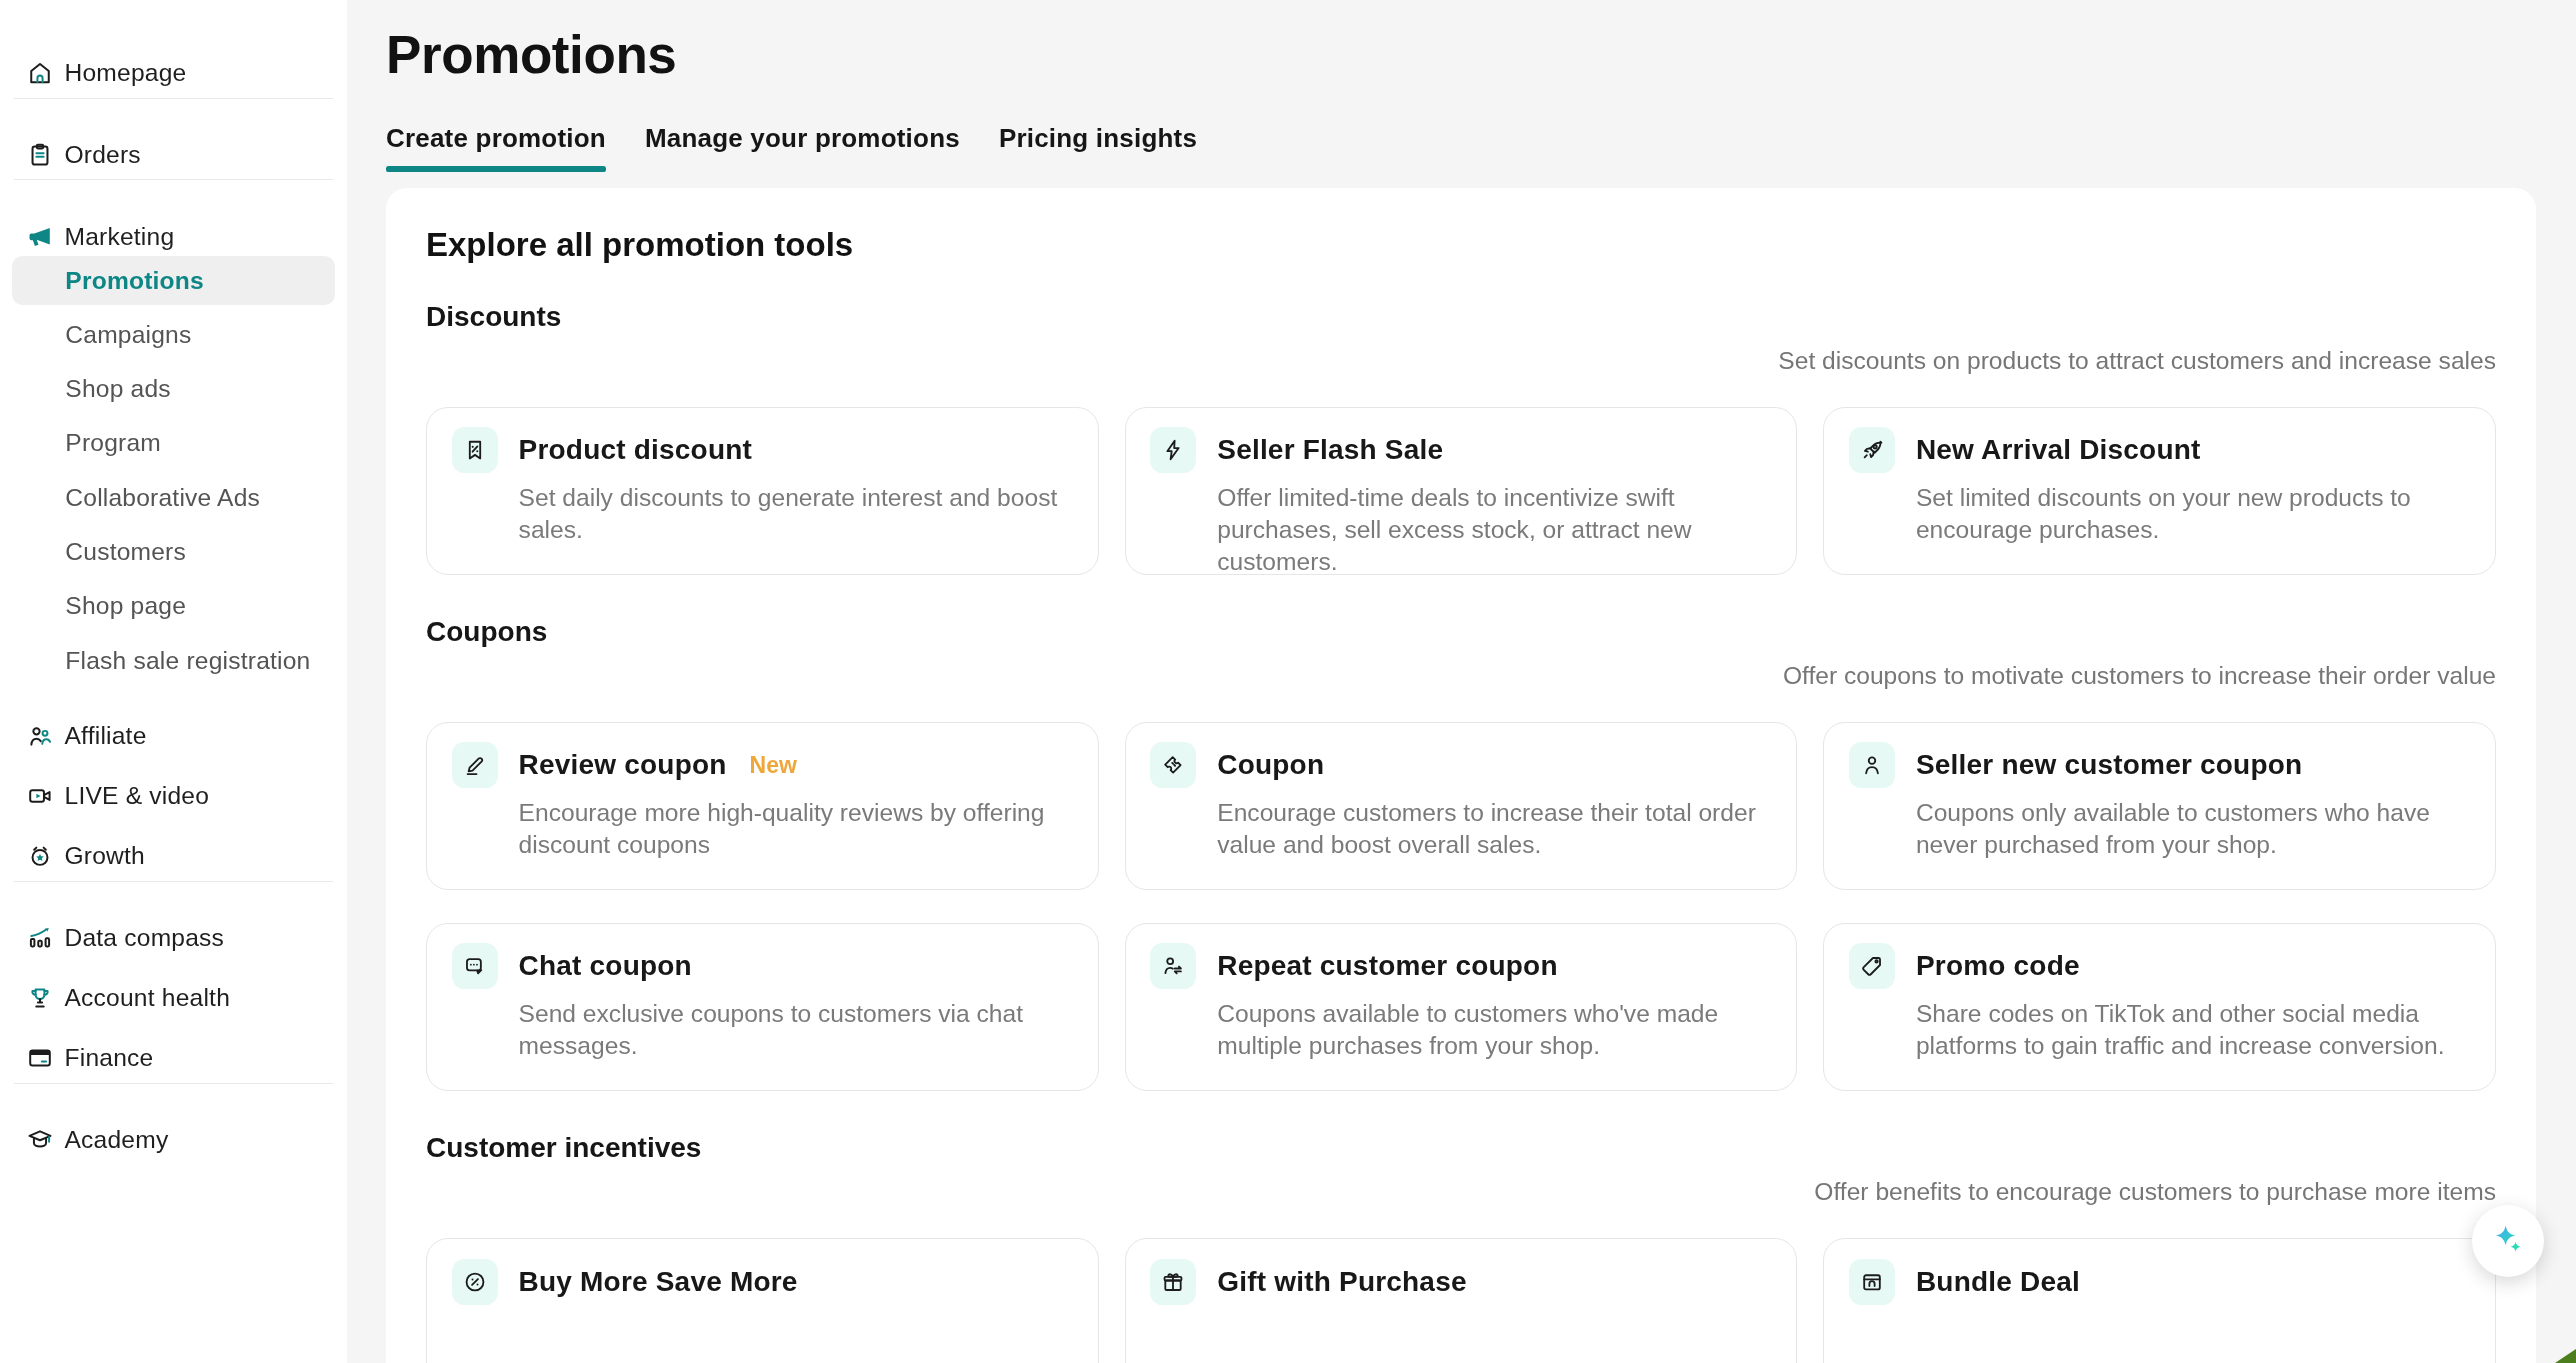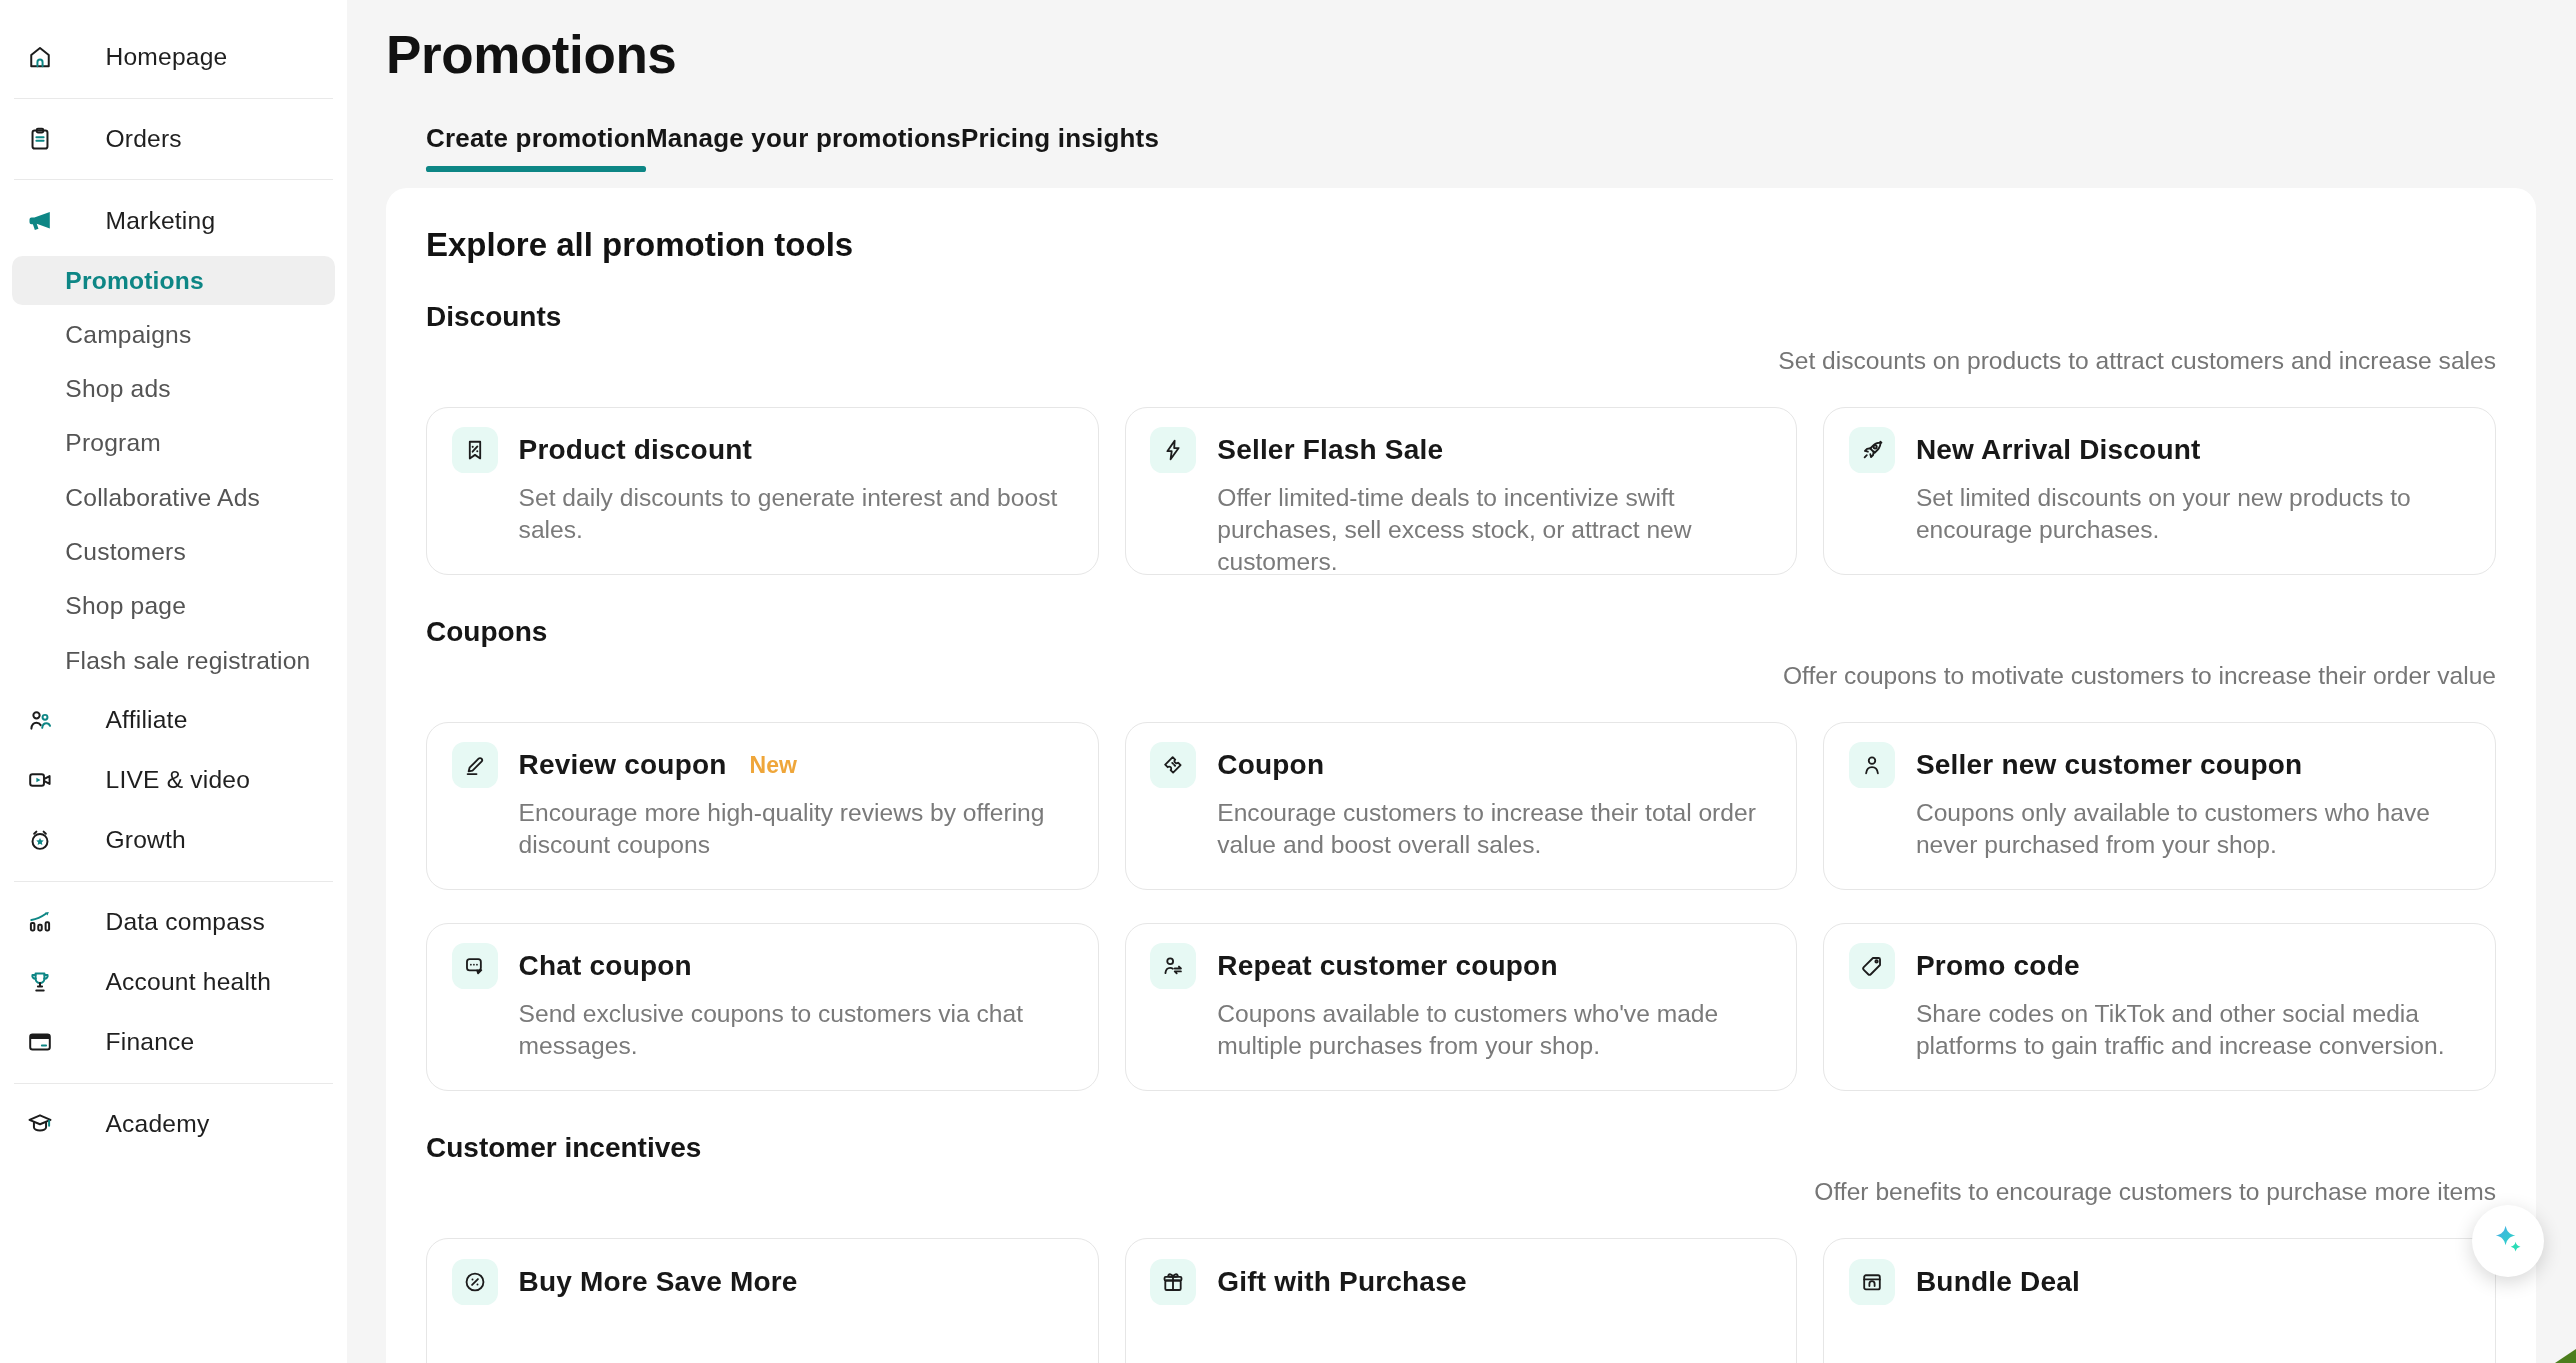--- a/index.html
+++ b/index.html
@@ -9,38 +9,38 @@
     background:#f5f5f5; color:#161616; position:relative;
   }
   svg { display:block; }
 
   
   .sidebar {
     position:absolute; left:0; top:0; bottom:0; width:347px;
     background:#ffffff; padding-top:27px; z-index:2;
   }
   .side-item {
-    height:60px; display:flex; align-items:center;
-    padding-left:26px; cursor:pointer;gap:41px;
+    height:60px; display:flex; align-items:flex-end;
+    padding-left:26px; cursor:pointer;
   }
   .side-item .icn { width:28px; height:28px; margin-right:10.5px; flex:0 0 28px; }
   .side-item .lbl { font-size:24.6px; color:#1f1f1f; font-weight:500; letter-spacing:0.2px; }
   .side-sub {
     height:49px; margin:5.3px 12.3px; padding-left:53px;
     display:flex; align-items:center; border-radius:10.5px; cursor:pointer;
   }
   .side-sub .lbl { font-size:24.6px; color:#545454; font-weight:400; letter-spacing:0.2px; }
   .side-sub.selected { background:#efefef; }
   .side-sub.selected .lbl { color:#0d8685; font-weight:600; }
   .side-divider { height:0.9px; background:#e9e9e9; margin:10.5px 14px; }
 
   
   .main { position:absolute; left:347px; top:0; right:0; bottom:0; padding:23px 40px 0 39px; }
   .page-title { font-size:53px; line-height:63px; font-weight:700; letter-spacing:-0.4px; color:#121212; }
-  .tabs { display:flex; margin-top:37px; align-items:center;margin-left:40px; }
+  .tabs { display:flex; gap:39px; margin-top:37px; align-items:center; }
   .tab { cursor:pointer; }
   .tab .tab-label { font-size:26px; font-weight:600; color:#161616; letter-spacing:0.2px; }
   .tab .tab-underline { height:5.3px; border-radius:2.6px; margin-top:12.3px; background:transparent; }
   .tab.active .tab-underline { background:#0d8685; }
 
   .panel {
     margin-top:16px; background:#ffffff; border-radius:21px;
     padding:37px 40px 53px; min-height:1141px;
   }
   .panel-title { font-size:33px; line-height:40px; font-weight:700; color:#121212; }

